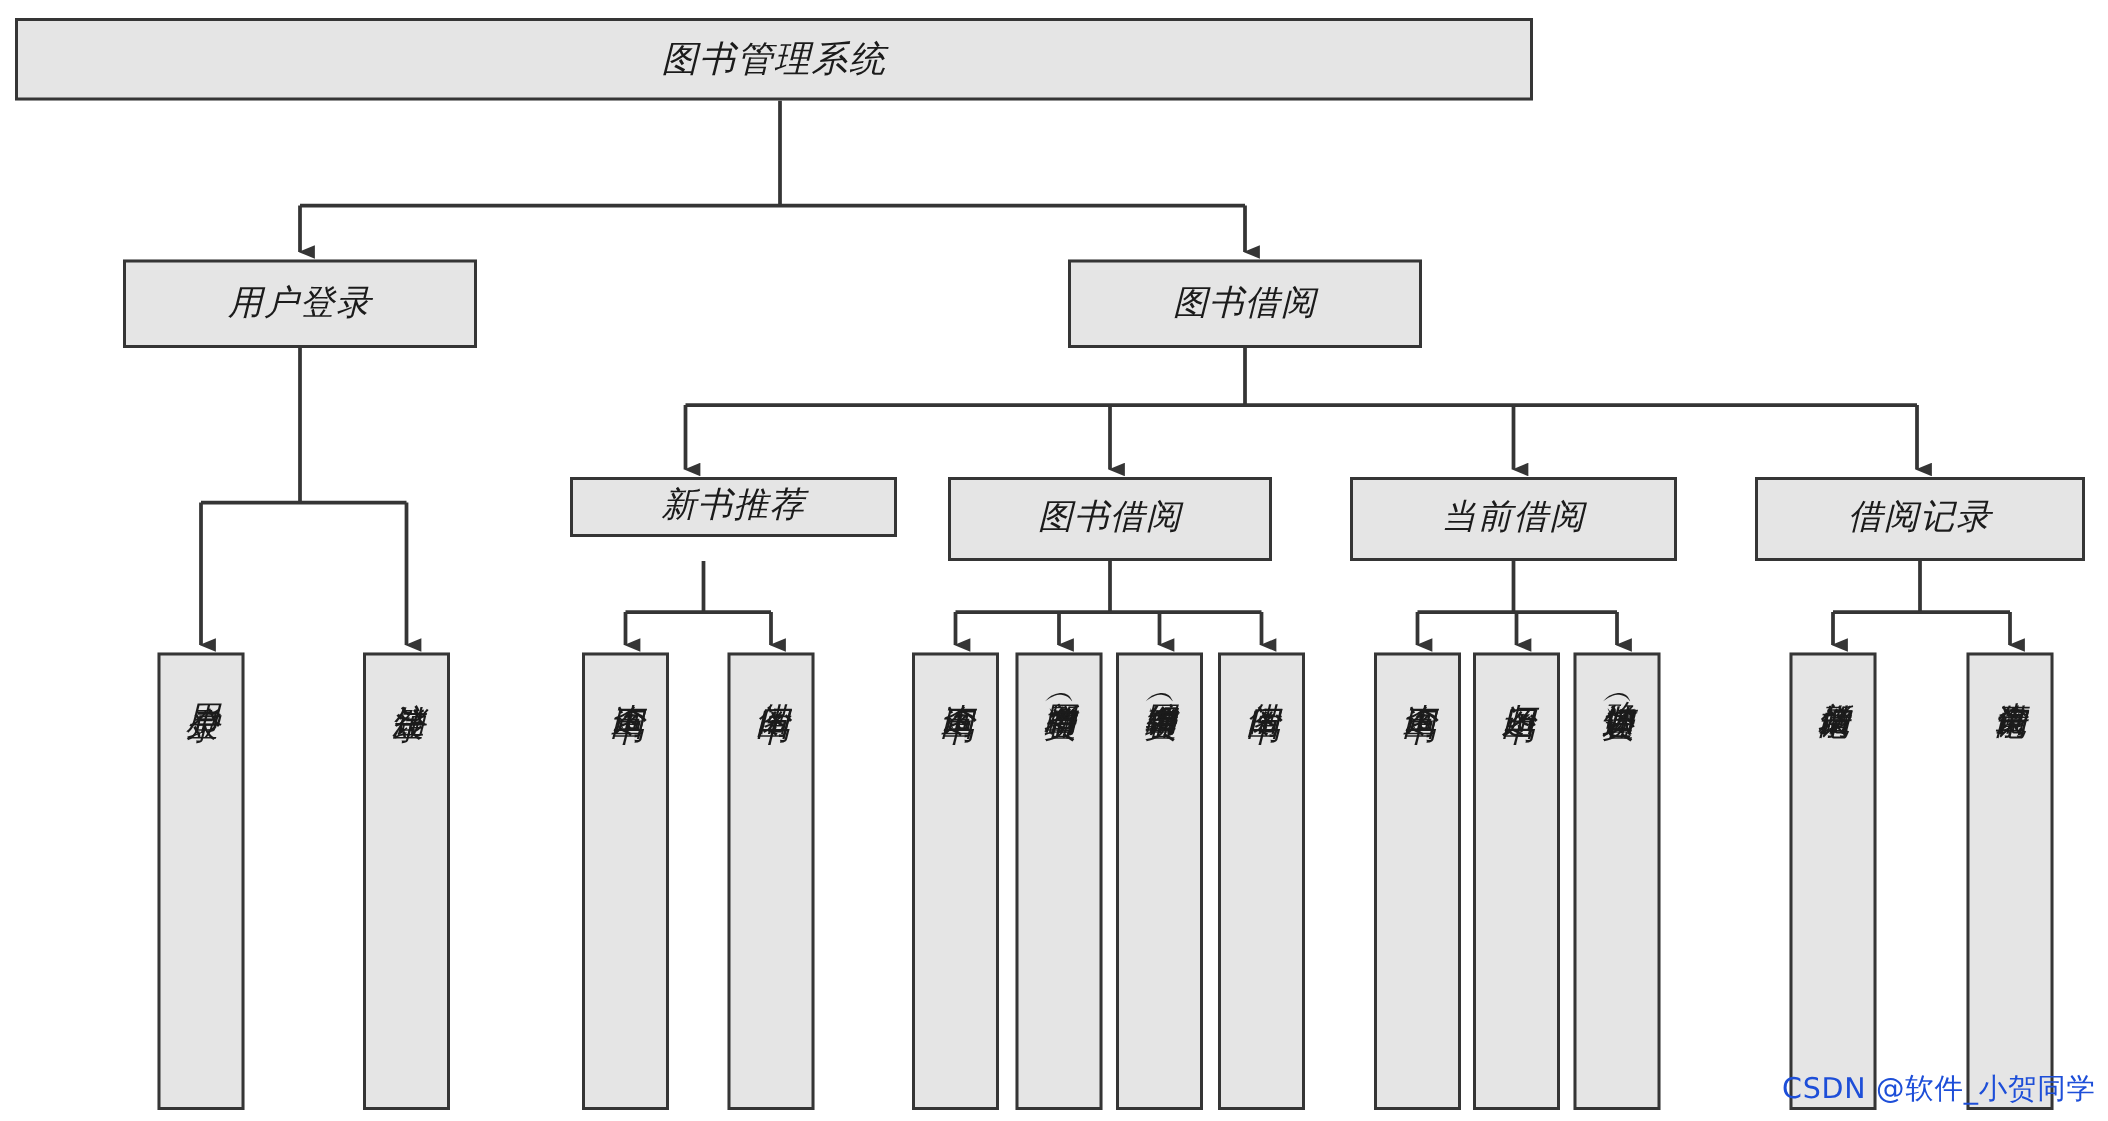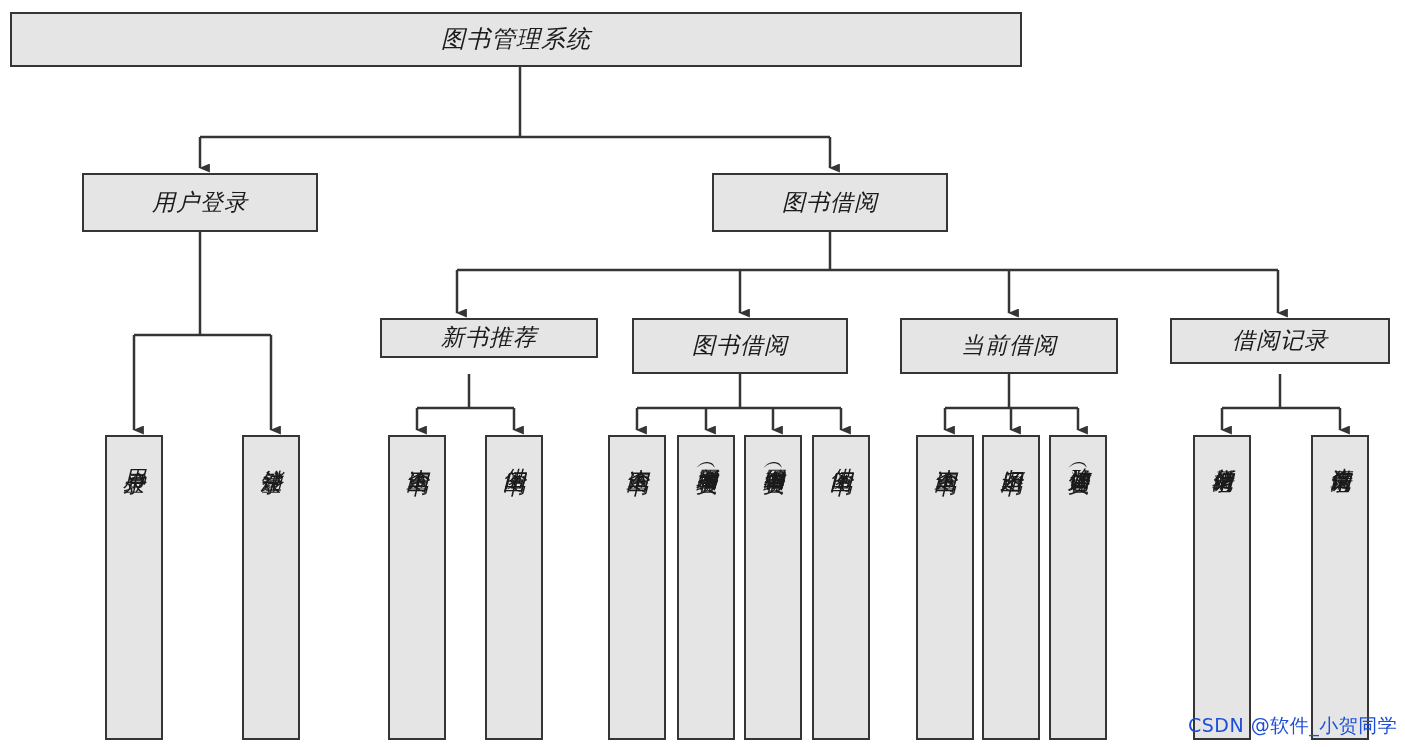--- a/index.html
+++ b/index.html
@@ -142,21 +142,21 @@
 
   <div class="node horiz" style="left:380px; top:318px; width:218px; height:40px;">
     <span>新书推荐</span>
   </div>
   <div class="node horiz" style="left:632px; top:318px; width:216px; height:56px;">
     <span>图书借阅</span>
   </div>
   <div class="node horiz" style="left:900px; top:318px; width:218px; height:56px;">
     <span>当前借阅</span>
   </div>
-  <div class="node horiz" style="left:1170px; top:318px; width:220px; height:46px;">
+  <div class="node horiz" style="left:1170px; top:318px; width:220px; height:56px;">
     <span>借阅记录</span>
   </div>
 
   <div class="node leaf" style="left:105px; top:435px; width:58px; height:305px;">
     <span class="vtext">用户登录</span>
   </div>
   <div class="node leaf" style="left:242px; top:435px; width:58px; height:305px;">
     <span class="vtext">注销登录</span>
   </div>
   <div class="node leaf" style="left:388px; top:435px; width:58px; height:305px;">

